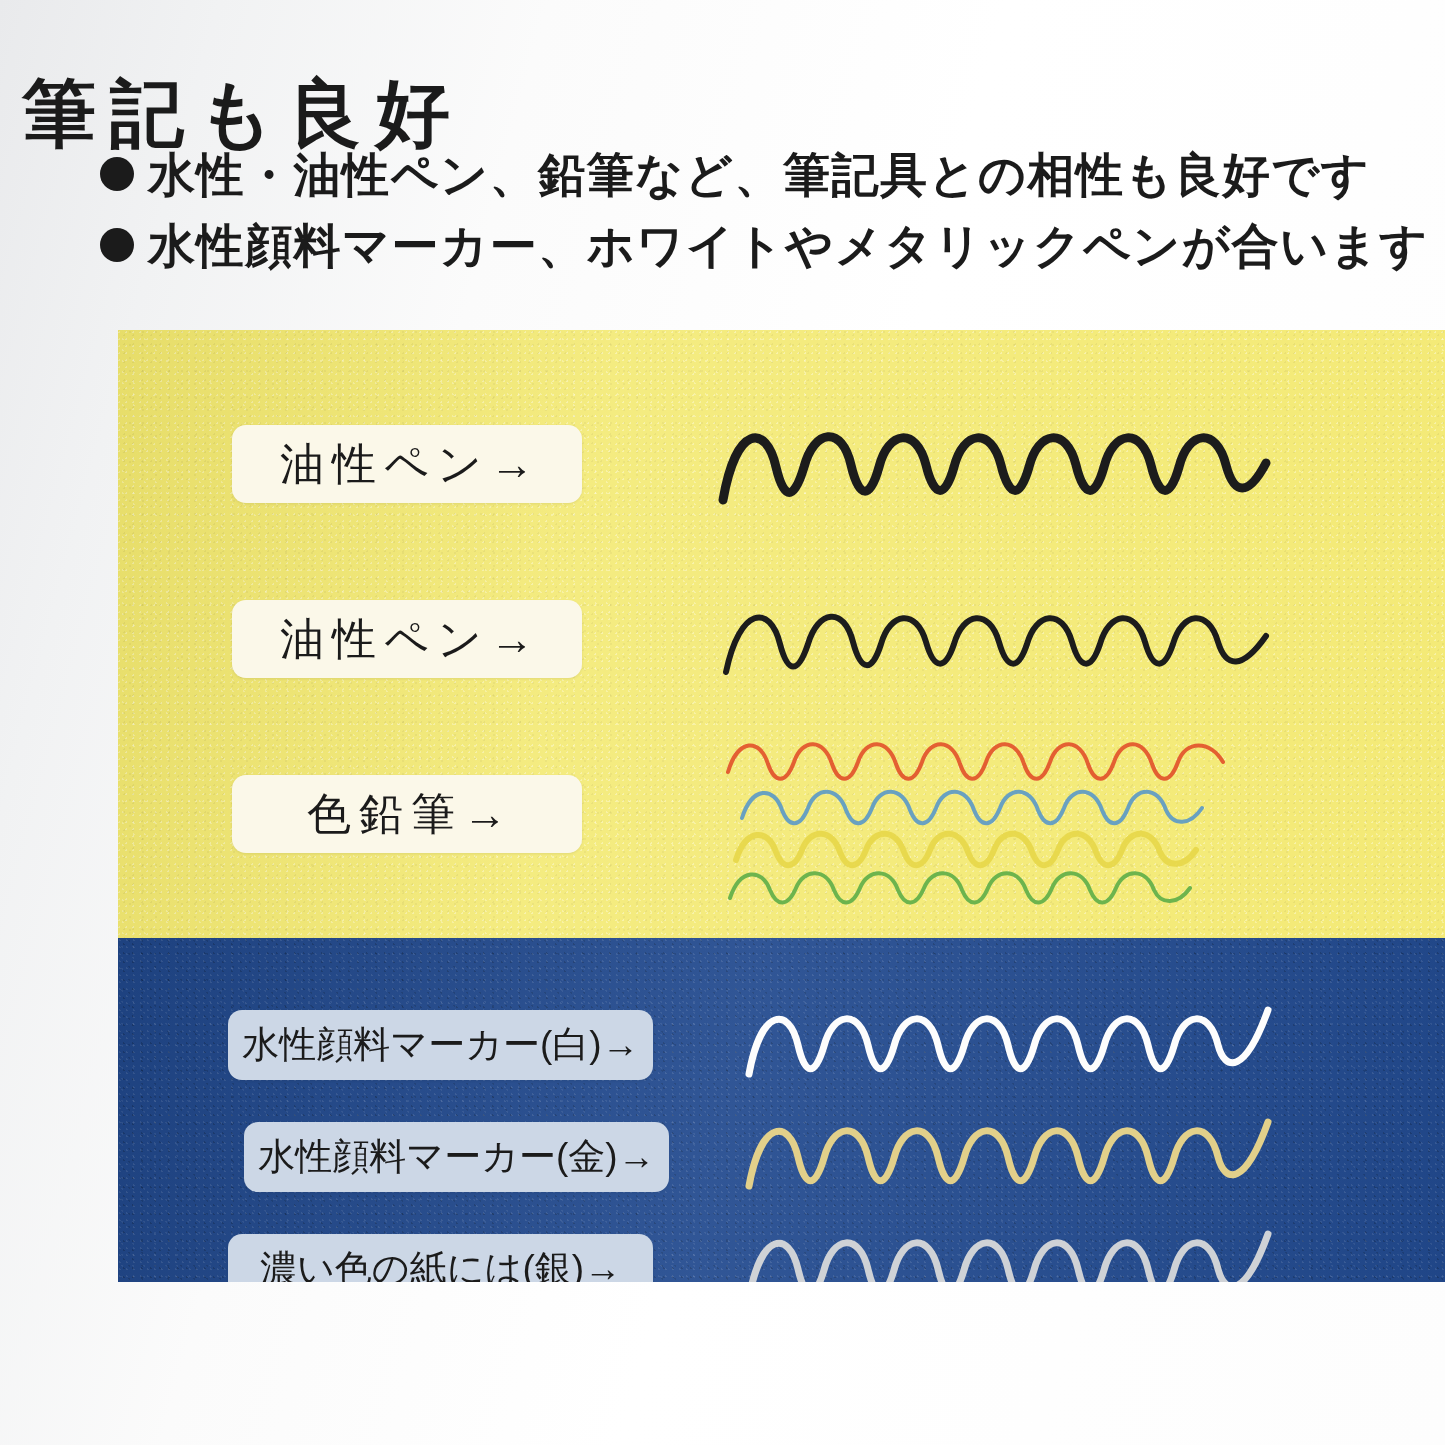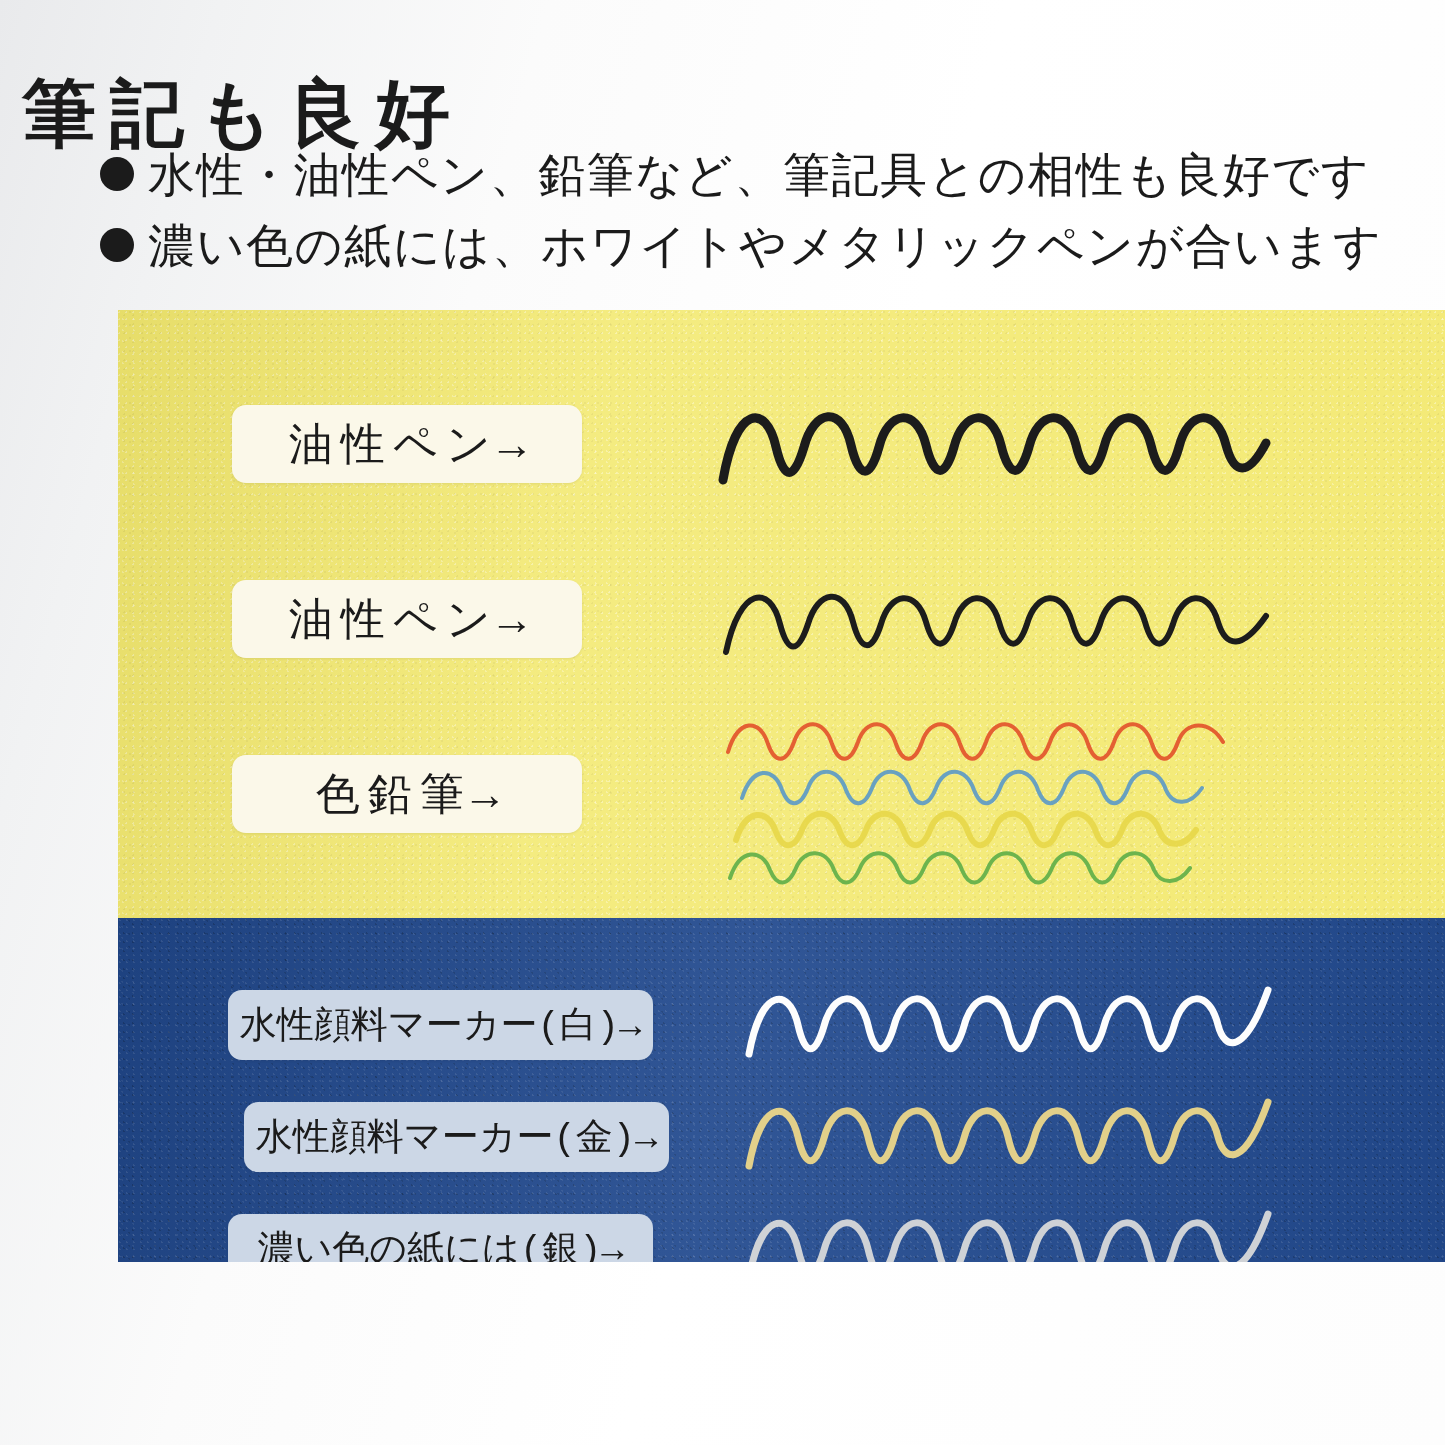--- a/index.html
+++ b/index.html
@@ -39,20 +39,21 @@
   .bullets {
     position: absolute;
     top: 143px;
     left: 100px;
     width: 1270px;
   }
   .bullet-row {
     display: flex;
     align-items: flex-start;
     margin-bottom: 8px;
+    font-weight: bold;
   }
   .bullet-dot {
     width: 34px;
     height: 34px;
     border-radius: 50%;
     background: #1b1b1b;
     margin-top: 14px;
     margin-right: 14px;
     flex: 0 0 auto;
   }
@@ -61,25 +62,24 @@
     color: #1b1b1b;
     letter-spacing: 1.5px;
     line-height: 1.35;
     white-space: nowrap;
   }
 
   
   .photo {
     position: absolute;
     left: 118px;
-    top: 310px;
+    top: 330px;
     width: 1327px;
     height: 952px;
     overflow: hidden;
-    font-family: Liberation Mono, monospace;
   }
   .paper {
     position: absolute;
     left: 0;
     width: 100%;
     background-repeat: repeat;
   }
   .paper-yellow {
     top: 0;
     height: 608px;
@@ -170,21 +170,21 @@
 
   <h1 class="headline">筆記も良好</h1>
 
   <div class="bullets">
     <div class="bullet-row">
       <span class="bullet-dot"></span>
       <span class="bullet-text">水性・油性ペン、鉛筆など、筆記具との相性も良好です</span>
     </div>
     <div class="bullet-row">
       <span class="bullet-dot"></span>
-      <span class="bullet-text">濃い色の紙には、ホワイトやメタリックペンが合います</span>
+      <span class="bullet-text">水性顔料マーカー、ホワイトやメタリックペンが合います</span>
     </div>
   </div>
 
   <div class="photo">
 
     <div class="paper paper-yellow"></div>
     <div class="paper paper-blue"></div>
 
     <div class="label label-yellow l1">油性ペン→</div>
     <div class="label label-yellow l2">油性ペン→</div>

